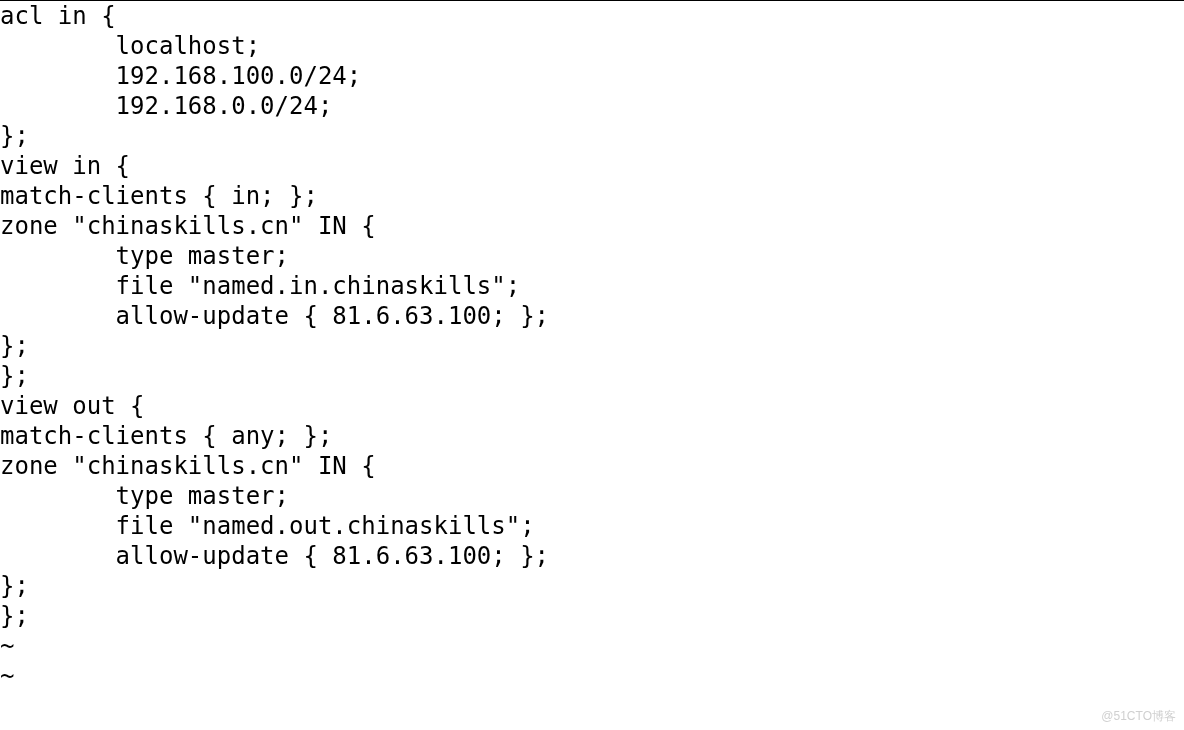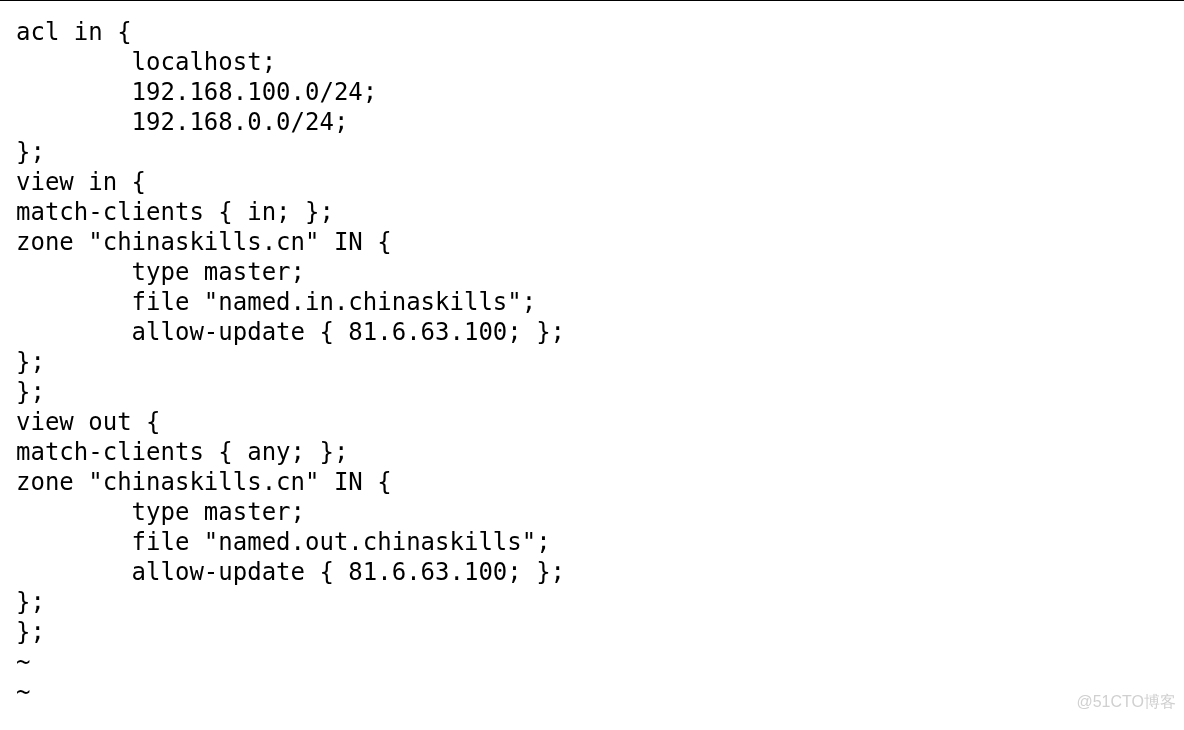--- a/index.html
+++ b/index.html
@@ -11,32 +11,32 @@
     line-height: 1.25;
     color: #000000;
     width: 1184px;
     height: 730px;
     overflow: hidden;
     position: relative;
     border-top: 1px solid #000;
     box-sizing: border-box;
   }
   pre {
-    margin: 16px;
+    margin: 0;
     font-family: inherit;
     white-space: pre;
   }
   .tilde {
     color: #000000;
   }
   .watermark {
     position: absolute;
     right: 8px;
-    bottom: 18px;
-    font-size: 16px;
+    bottom: 6px;
+    font-size: 12px;
     color: #d0d0d0;
     font-family: sans-serif;
     margin-top: 24px;
   }
 </style>
 </head>
 <body>
 
 <pre><span>acl in {</span>
 <span>        localhost;</span>

